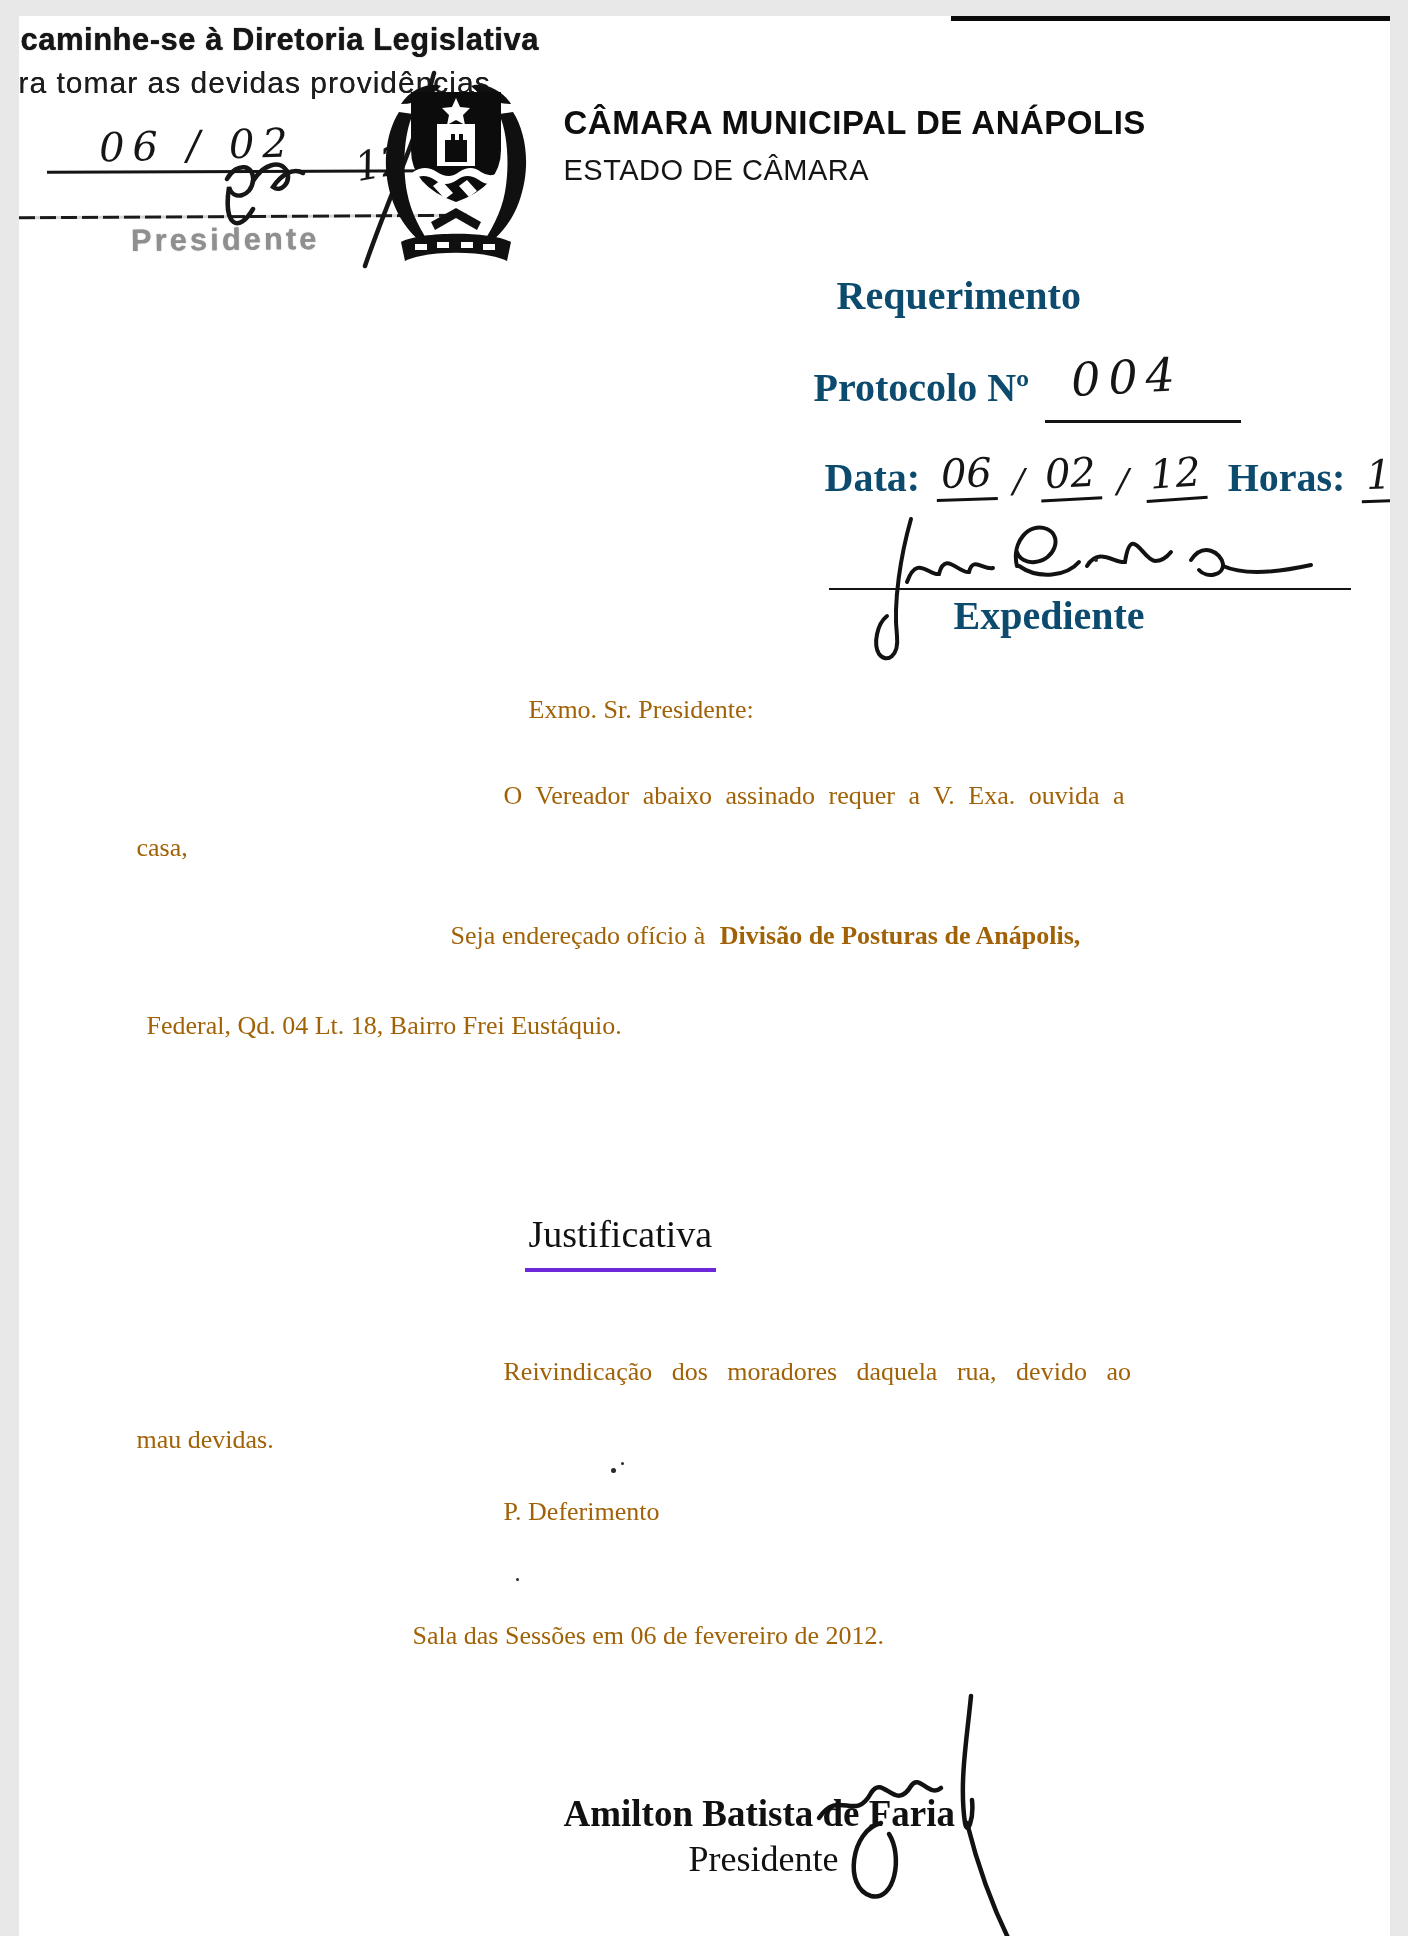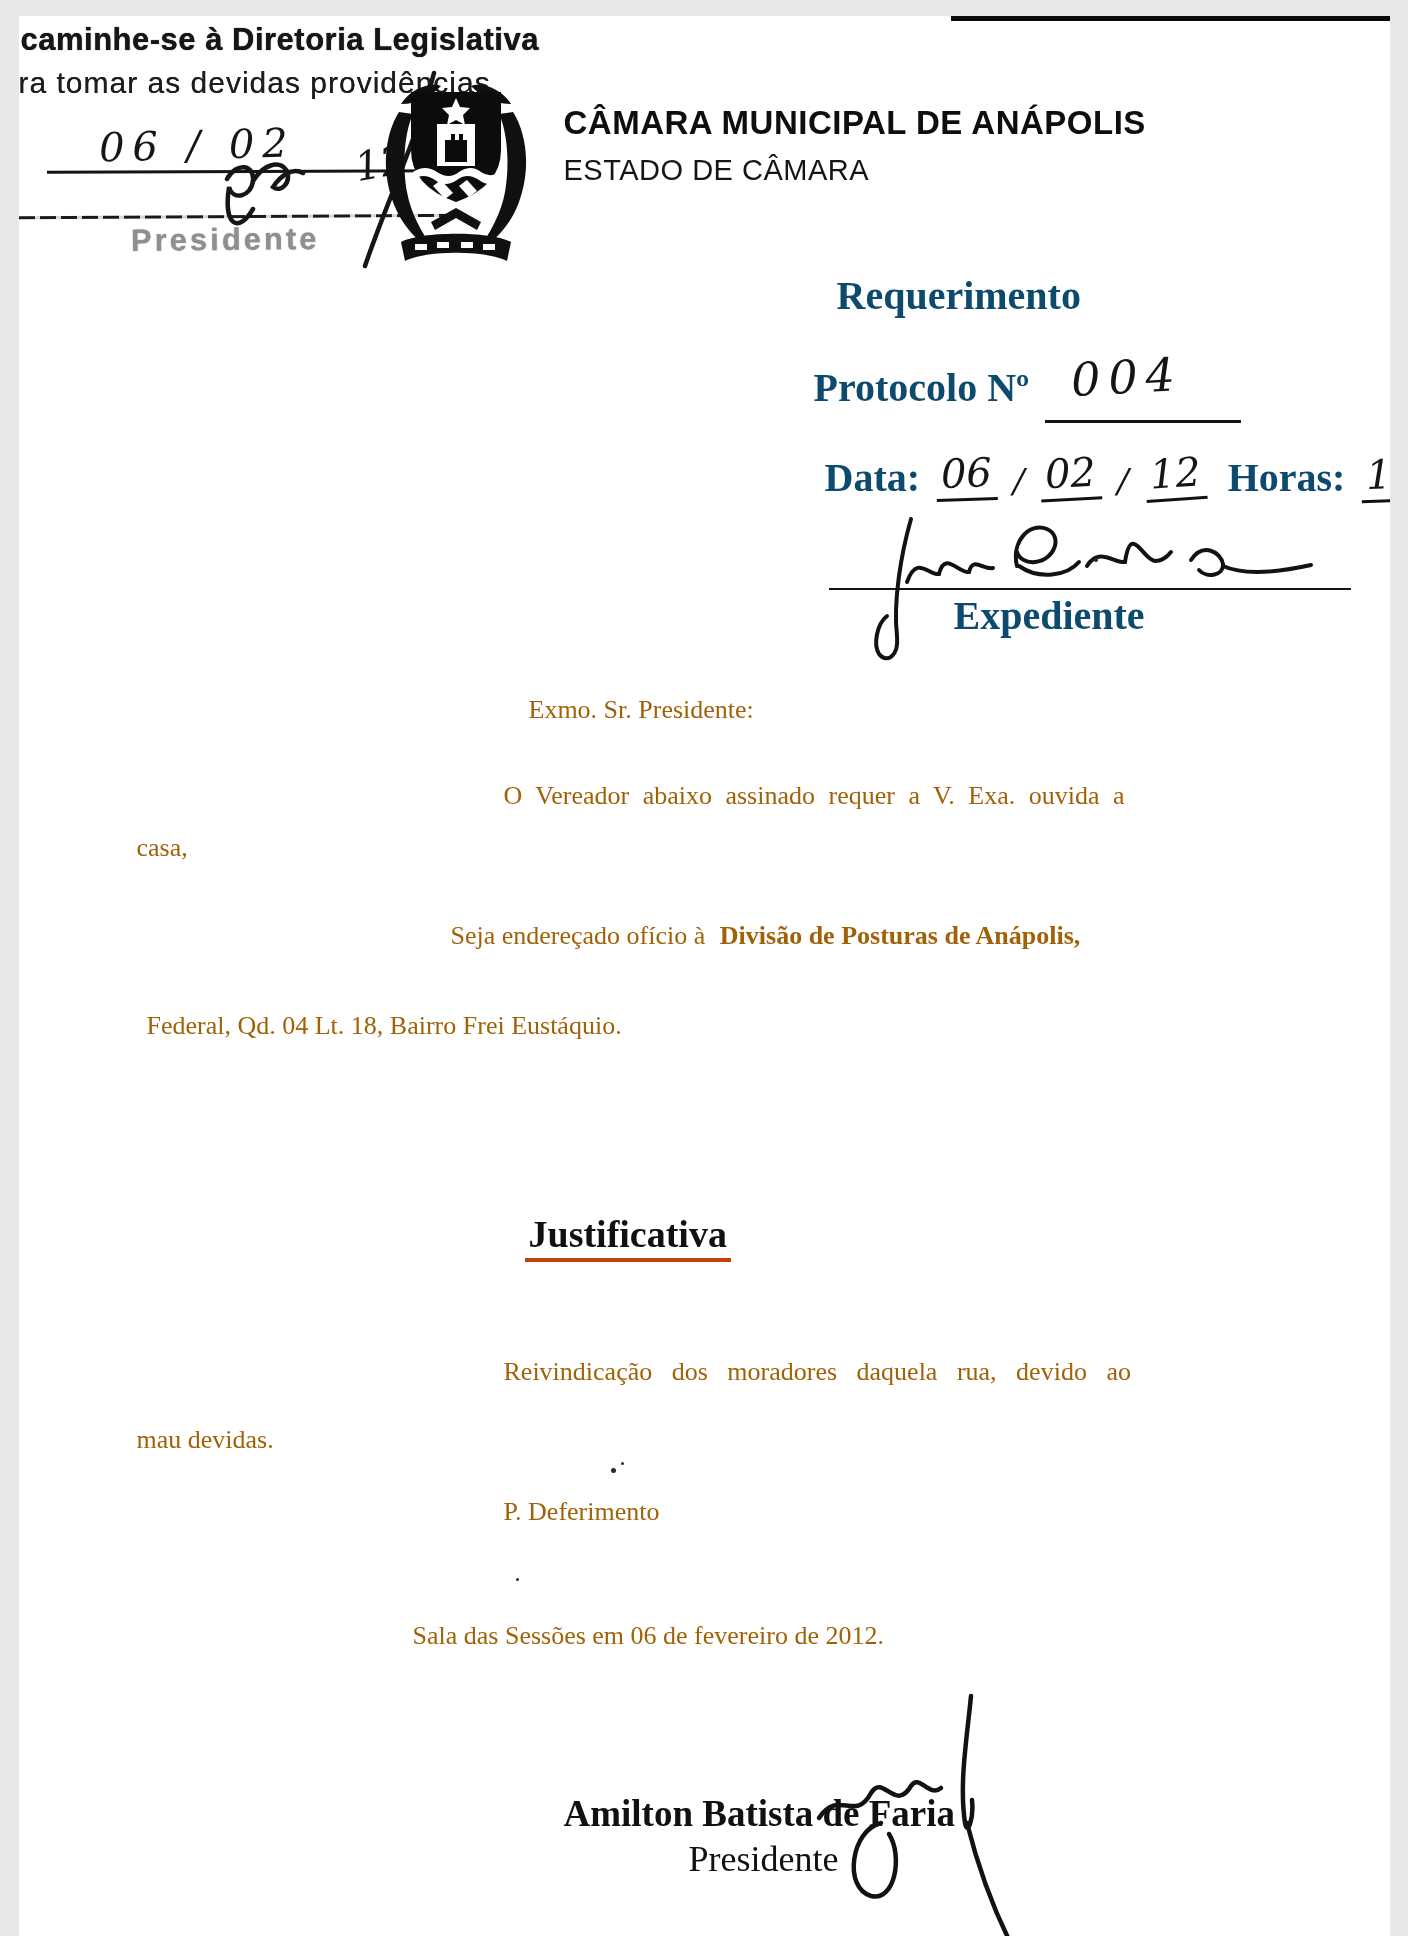--- a/index.html
+++ b/index.html
@@ -21,21 +21,21 @@
   .org{font-size:33px;font-weight:bold;letter-spacing:.5px;color:#0e0e0e;}
   .org-sub{font-size:29px;color:#151515;letter-spacing:.5px;}
   
   .h-big{font-size:40px;font-weight:bold;color:#0c4a6e;}
   
   .hw{font-family:"DejaVu Serif",serif;font-style:italic;color:#151515;}
   .u{border-bottom:3px solid #111;padding:0 5px 2px 5px;}
   .rule{background:#141414;height:3px;}
   
   .body-t{font-size:26px;line-height:44px;color:#a16207;}
-  .jst{font-size:38px;font-weight:bold;border-bottom:4px solid #c2410c;padding:0 4px 2px 4px;}
+  .jst{font-size:38px;font-weight:normal;border-bottom:4px solid #6d28d9;padding:0 4px 12px 4px;}
   .foot-name{font-size:37px;font-weight:bold;}
   .foot-role{font-size:36px;}
   .speck{position:absolute;background:#2a2a2a;border-radius:50%;}
   .dash-line{height:3px;background:repeating-linear-gradient(90deg,#1a1a1a 0 16px,rgba(26,26,26,.18) 16px 21px);}
   svg{display:block;}
   .row{display:flex;align-items:flex-end;gap:16px;}
 </style>
 </head>
 <body>
 

